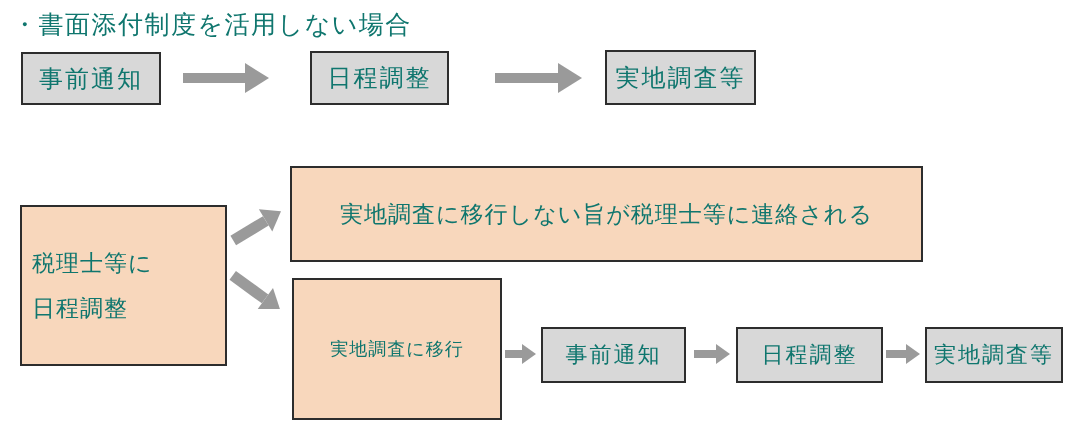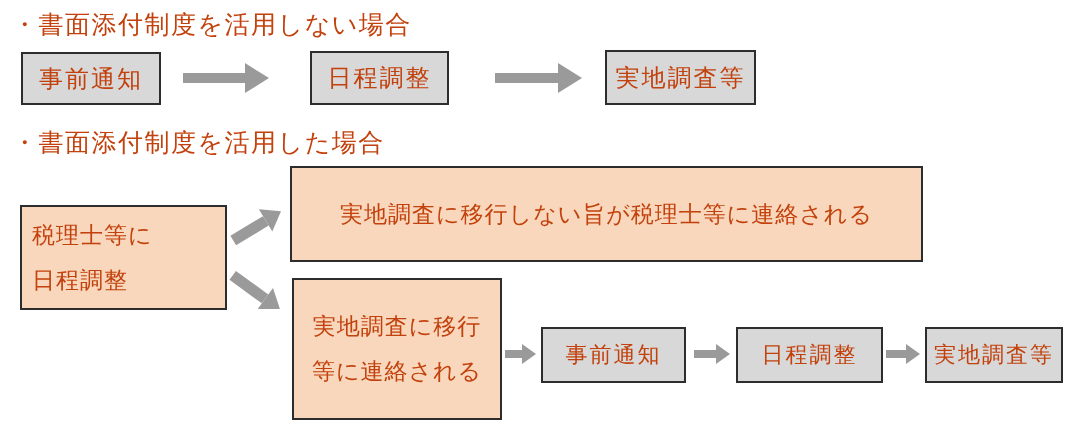--- a/index.html
+++ b/index.html
@@ -1,21 +1,21 @@
 <!DOCTYPE html>
 <html><head>
 <meta charset="utf-8">
 <style>
   html,body { margin:0; padding:0; background:#ffffff; }
   .canvas {
     position:relative;
     width:1078px; height:428px;
     background:#ffffff;
     font-family:"Liberation Sans", sans-serif;
-    color:#c2410c;
+    color:#0f766e;
     overflow:hidden;
   }
   .heading {
     position:absolute;
     font-size:25px;
     letter-spacing:1.5px;
     white-space:nowrap;
   }
   .box {
     position:absolute;
@@ -28,21 +28,21 @@
     text-align:center;
   }
   .gray { background:#d8d8d8; }
   .pink { background:#f8d7bc; }
   .box .line { display:block; white-space:nowrap;text-align:right; }
   .lbl-lg { font-size:24px; letter-spacing:2px; }
   .lbl-md { font-size:22px; letter-spacing:2px; }
   .start-box .line { font-size:23px; line-height:45px; letter-spacing:1px; }
   .start-box { align-items:flex-start; padding-left:10px; text-align:left; }
   .no-audit-box .line { font-size:23px; line-height:38px; letter-spacing:1px; }
-  .audit-box .line { font-size:23px; line-height:45px; letter-spacing:1px; }
+  .audit-box .line { font-size:18px; line-height:45px; letter-spacing:1px; }
 
   
   .harrow {
     position:absolute;
     display:flex;
     align-items:center;
   }
   .harrow .shaft { flex:1; background:#9a9a9a; }
   .harrow .head {
     width:0; height:0;
@@ -83,43 +83,41 @@
 
   <div class="harrow lg" style="left:495px; top:63px; width:87px;">
     <span class="shaft"></span>
     <span class="head"></span>
   </div>
 
   <div class="box gray" style="left:605px; top:50px; width:151px; height:55px;">
     <span class="line lbl-lg">実地調査等</span>
   </div>
 
-  <div class="heading" style="left:12px; top:126px;">・書面添付制度を活用した場合</div>
 
-  <div class="box pink start-box" style="left:20px; top:205px; width:207px; height:105px;">
+  <div class="box pink start-box" style="left:20px; top:205px; width:207px; height:161px;">
     <span class="line">税理士等に</span>
     <span class="line">日程調整</span>
   </div>
 
   <div class="harrow md rot" style="left:233px; top:227px; width:56px; transform:rotate(-31deg);">
     <span class="shaft"></span>
     <span class="head"></span>
   </div>
   <div class="harrow md rot" style="left:233px; top:262px; width:58px; transform:rotate(36deg);">
     <span class="shaft"></span>
     <span class="head"></span>
   </div>
 
   <div class="box pink no-audit-box" style="left:290px; top:166px; width:633px; height:96px;gap:26px;">
     <span class="line">実地調査に移行しない旨が税理士等に連絡される</span>
   </div>
 
   <div class="box pink audit-box" style="left:292px; top:278px; width:210px; height:142px;">
     <span class="line">実地調査に移行</span>
-    <span class="line">等に連絡される</span>
   </div>
 
   <div class="harrow sm" style="left:505px; top:344px; width:31px;">
     <span class="shaft"></span>
     <span class="head"></span>
   </div>
 
   <div class="box gray" style="left:541px; top:327px; width:145px; height:56px;">
     <span class="line lbl-md">事前通知</span>
   </div>

